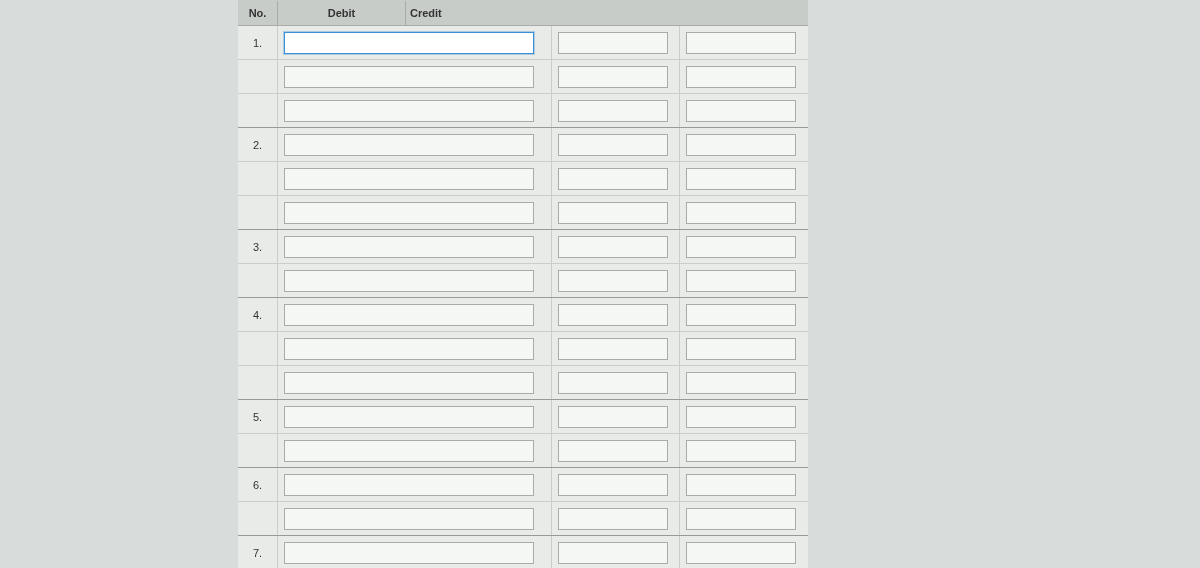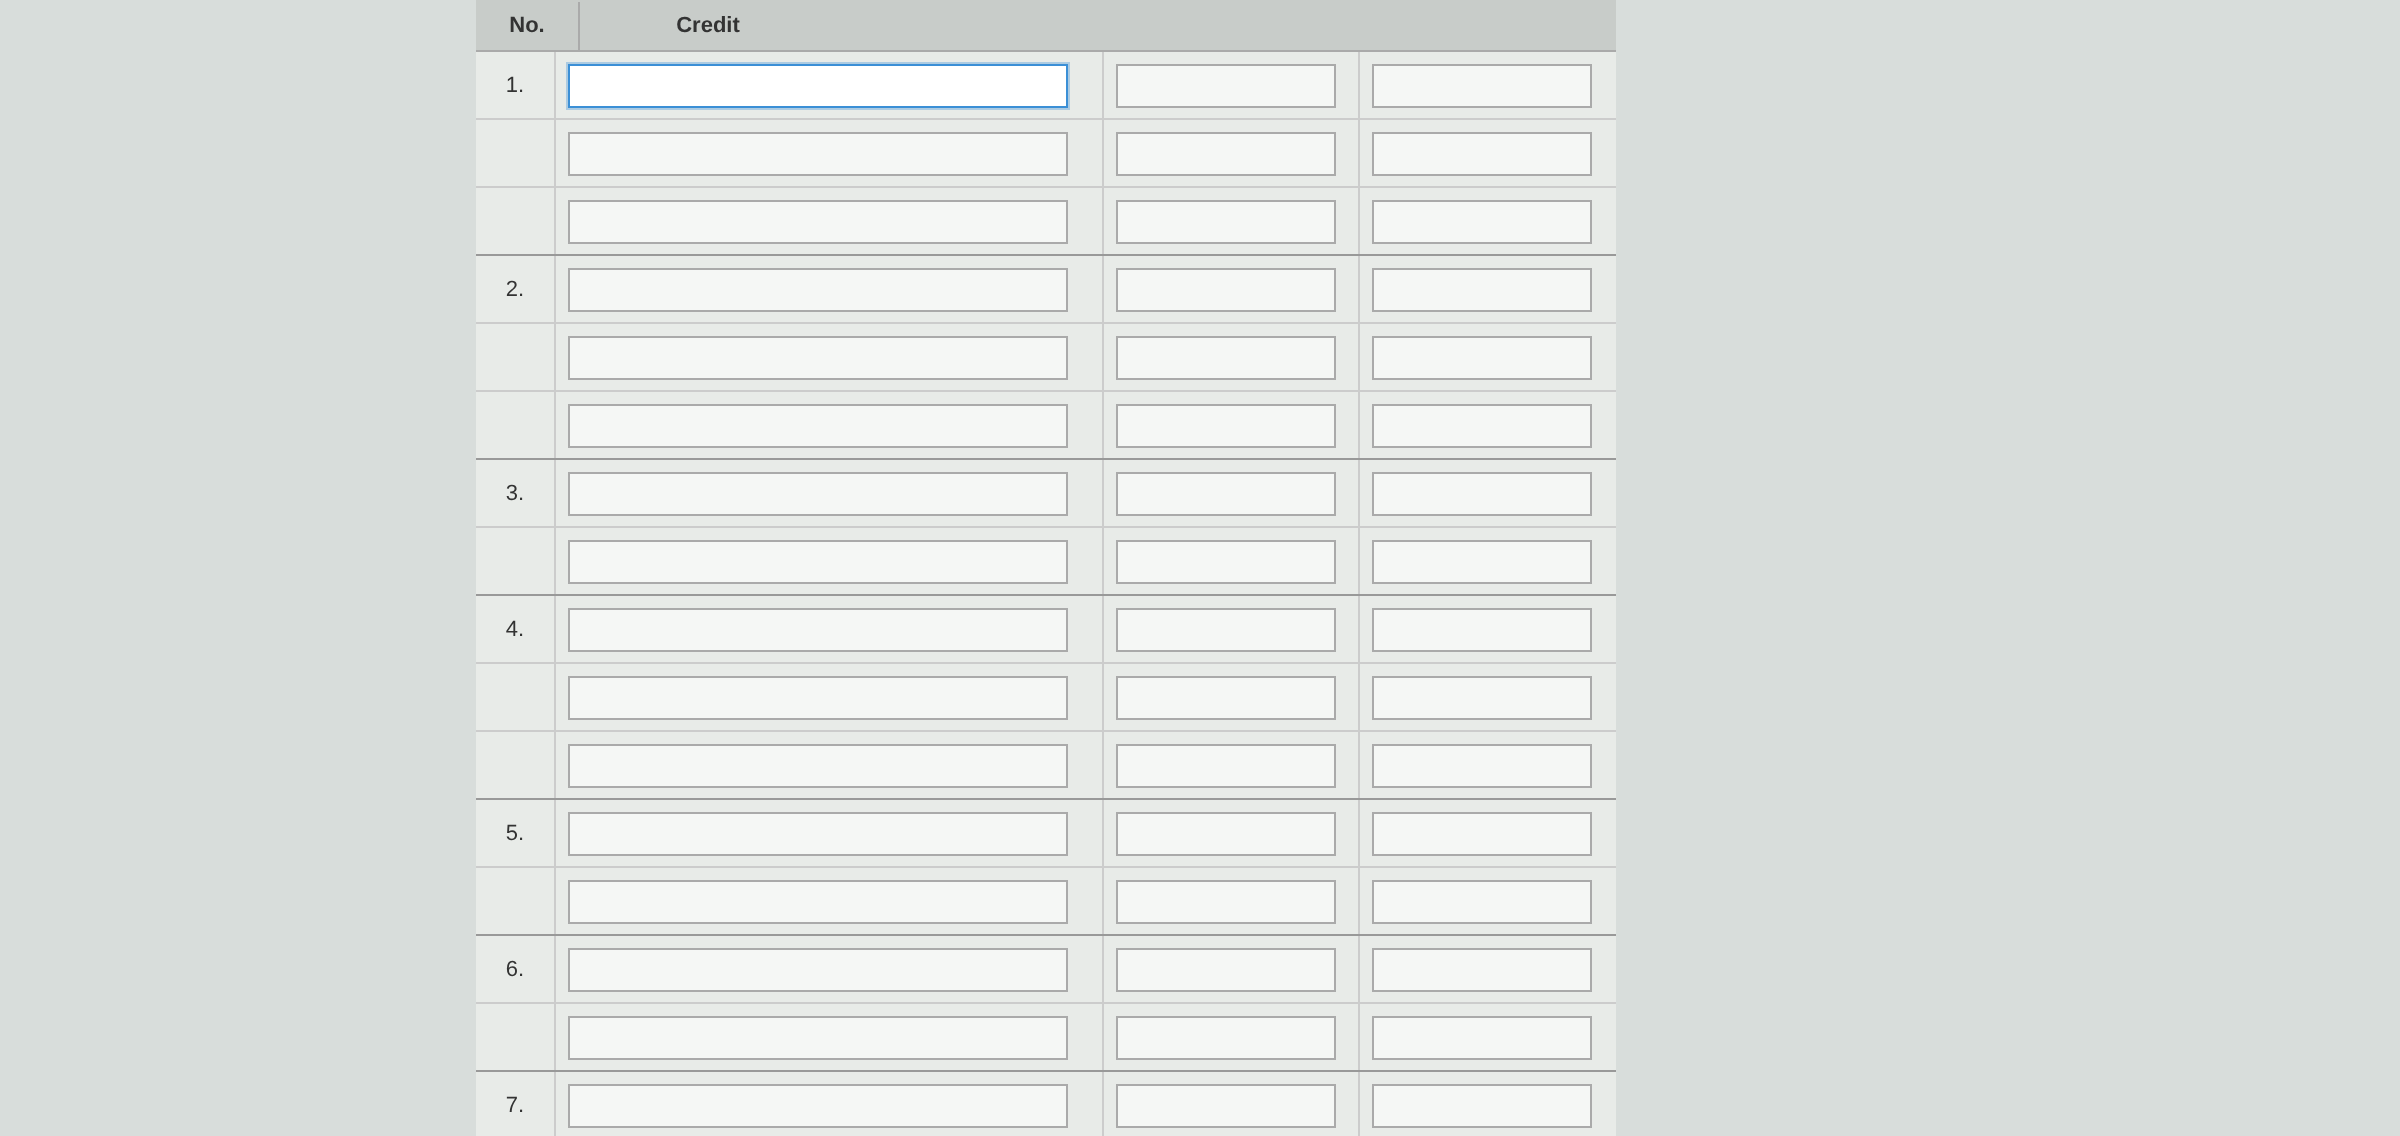--- a/index.html
+++ b/index.html
@@ -20,21 +20,21 @@
       width: 570px;
     }
     .header-row {
       display: flex;
       align-items: center;
       background: #c8ccc9;
       border-bottom: 1px solid #aaa;
       height: 26px;
     }
     .col-no {
-      width: 52px;
+      width: 40px;
       text-align: center;
       font-size: 11px;
       font-weight: bold;
       color: #333;
       border-right: 1px solid #aaa;
       padding: 6px 4px;
     }
     .col-account {
       width: 274px;
       font-size: 11px;
@@ -47,21 +47,21 @@
       width: 128px;
       text-align: center;
       font-size: 11px;
       font-weight: bold;
       color: #333;
       padding: 6px 4px;
       border-right: 1px solid #aaa;
     }
     .col-credit {
       width: 128px;
-      text-align: center;
+      text-align: left;
       font-size: 11px;
       font-weight: bold;
       color: #333;
       padding: 6px 4px;
     }
     .data-row {
       display: flex;
       align-items: center;
       height: 34px;
       border-bottom: 1px solid #ccc;
@@ -131,20 +131,21 @@
     #rows-container {
       background: #e8ebe8;
     }
   </style>
 </head>
 <body>
 
 <div class="container">
   <div class="header-row">
     <div class="col-no">No.</div>
+    <div class="col-debit">Debit</div>
     <div class="col-credit">Credit</div>
   </div>
   <div id="rows-container">
       <div class="data-row">
         <div class="cell-no">1.</div>
         <div class="cell-account">
           <input type="text" class="field active" style="">
         </div>
         <div class="cell-debit">
           <input type="text" class="field num" style="">

